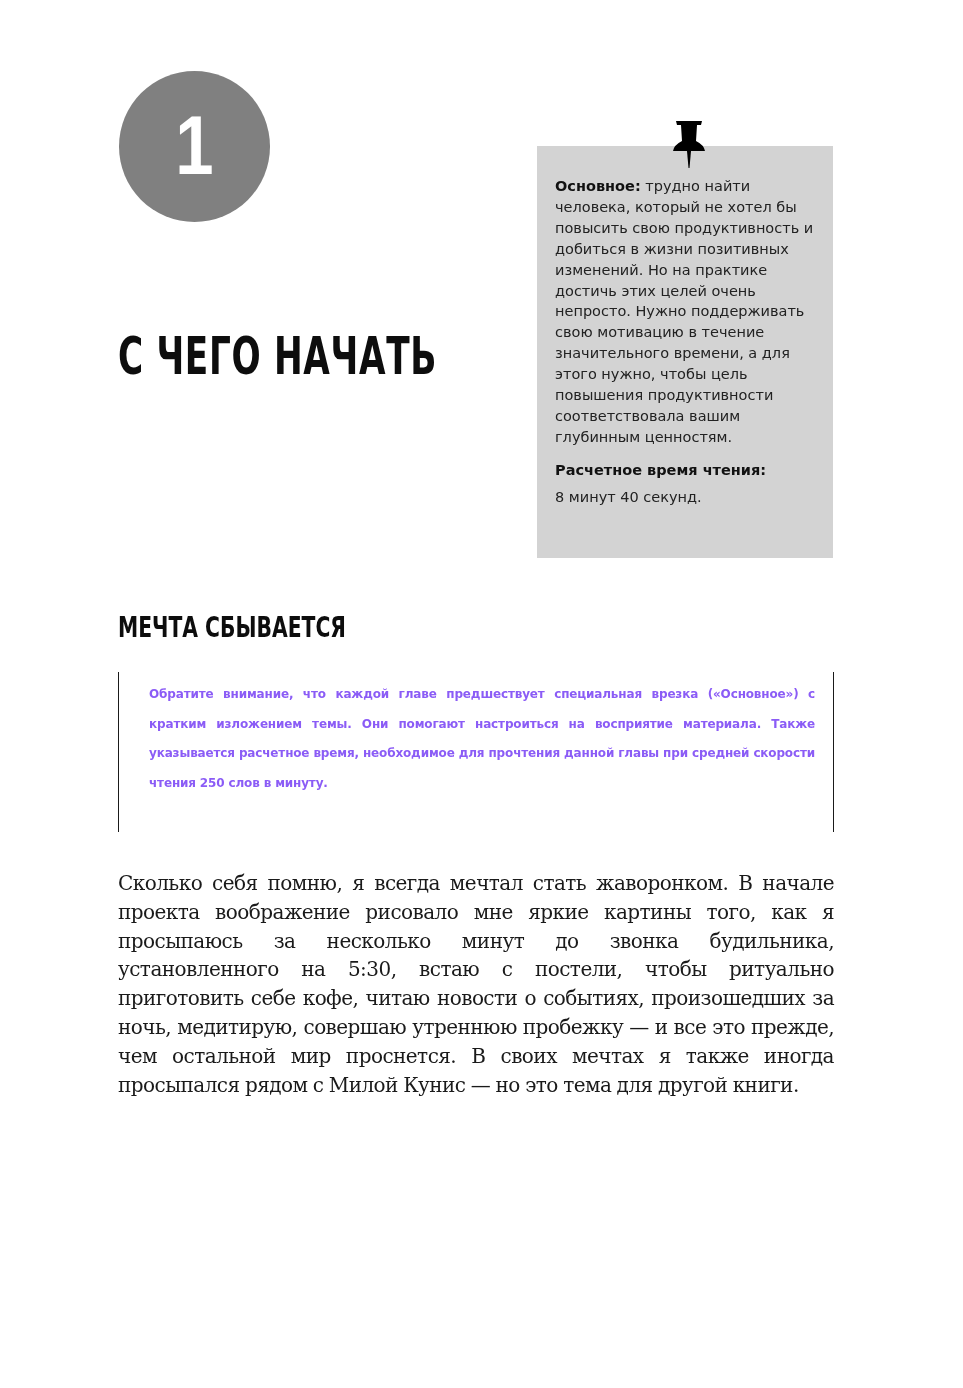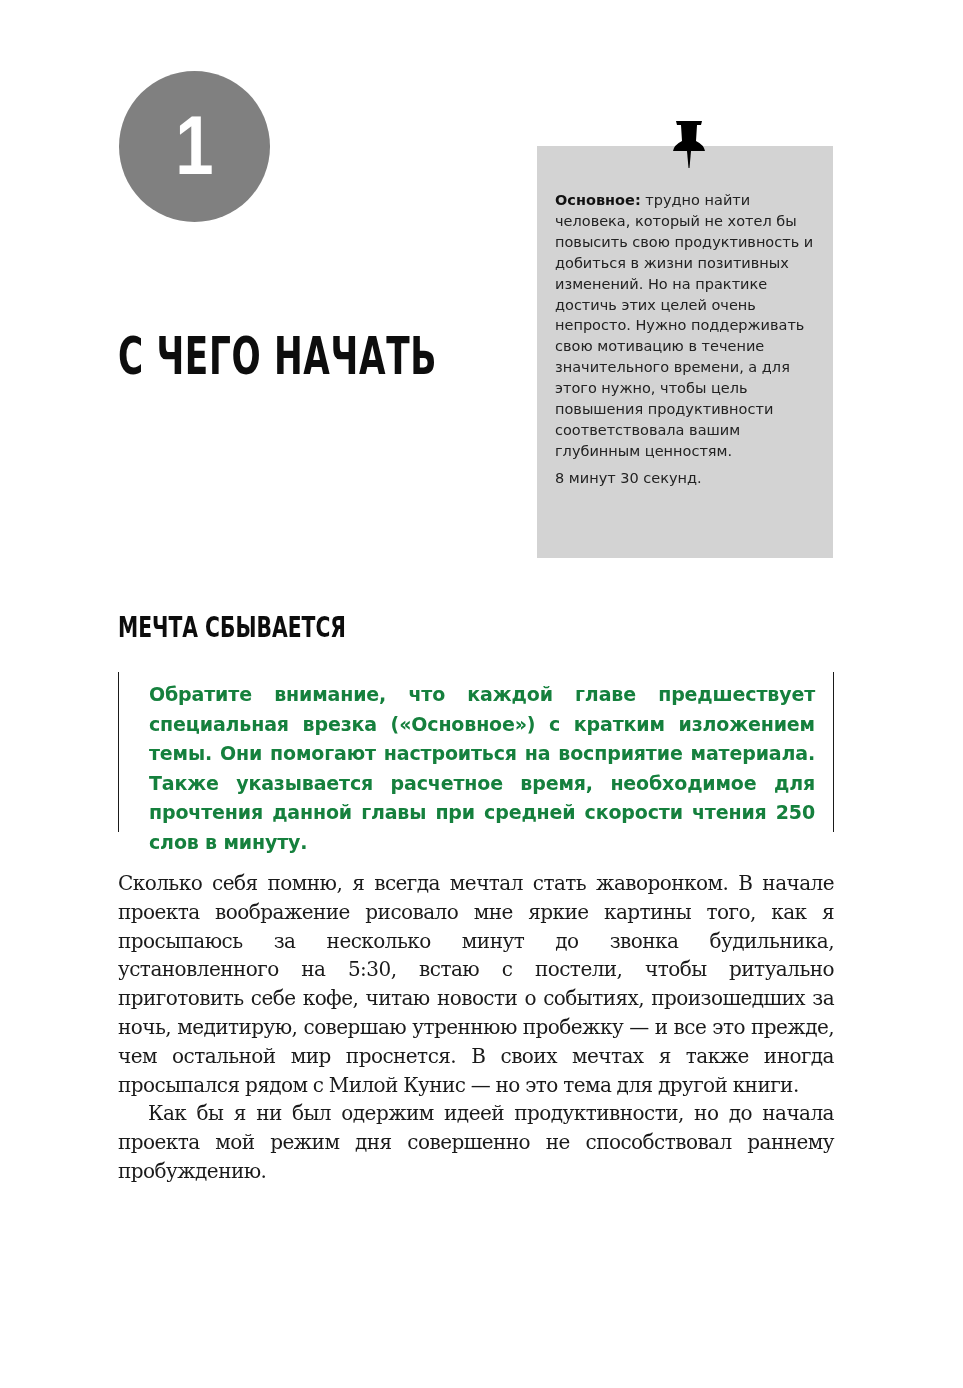--- a/index.html
+++ b/index.html
@@ -51,21 +51,21 @@
       color: #0d0d0d;
     }
     .summary-box {
       position: absolute;
       left: 537px;
       top: 146px;
       width: 296px;
       height: 412px;
       background: #d3d3d3;
       box-sizing: border-box;
-      padding: 44px 18px 0 18px;
+      padding: 30px 18px 0 18px;
       font-family: "DejaVu Sans", sans-serif;
       font-size: 14.5px;
       line-height: 20.9px;
       color: #222222;
     }
     .pin-icon {
       position: absolute;
       left: 672px;
       top: 121px;
       width: 34px;
@@ -108,23 +108,23 @@
       height: 160px;
       border-left: 1.5px solid #1a1a1a;
       border-right: 1.5px solid #1a1a1a;
       box-sizing: border-box;
       padding: 8px 18px 0 30px;
     }
     .note-text {
       margin: 0;
       font-family: "DejaVu Sans", sans-serif;
       font-weight: bold;
-      font-size: 19px;
+      font-size: 12px;
       line-height: 29.6px;
-      color: #15803d;
+      color: #8b5cf6;
       text-align: justify;
       letter-spacing: -0.15px;
     }
     .body-text {
       position: absolute;
       left: 118px;
       top: 869px;
       width: 716px;
       font-family: "DejaVu Serif", serif;
       font-size: 20px;
@@ -146,31 +146,31 @@
 
 <div class="chapter-circle">
   <span class="chapter-number">1</span>
 </div>
 
 <h1 class="chapter-title">С ЧЕГО НАЧАТЬ</h1>
 
 <div class="summary-box">
   <div class="summary-text">
     <p><span class="summary-label">Основное:</span><span> трудно найти человека, который не хотел бы повысить свою продуктивность и добиться в жизни позитивных изменений. Но на практике достичь этих целей очень непросто. Нужно поддерживать свою мотивацию в течение значительного времени, а для этого нужно, чтобы цель повышения продуктивности соответствовала вашим глубинным ценностям.</span></p>
-    <p class="reading-time-value">8 минут 30 секунд.</p>
+    <p class="reading-time-label">Расчетное время чтения:</p>
+    <p class="reading-time-value">8 минут 40 секунд.</p>
   </div>
 </div>
 
 <svg class="pin-icon" viewBox="0 0 34 48" xmlns="http://www.w3.org/2000/svg">
   <path d="M4 0 H30 L29 4 H25 L24 20 Q32 24 33 30 H1 Q2 24 10 20 L9 4 H5 Z" fill="#000000"></path>
   <path d="M15 30 H19 L17.5 47 H16.5 Z" fill="#000000"></path>
 </svg>
 
 <h2 class="section-title">МЕЧТА СБЫВАЕТСЯ</h2>
 
 <div class="note-box">
   <p class="note-text">Обратите внимание, что каждой главе предшествует специальная врезка («Основное») с кратким изложением темы. Они помогают настроиться на восприятие материала. Также указывается расчетное время, необходимое для прочтения данной главы при средней скорости чтения 250 слов в минуту.</p>
 </div>
 
 <div class="body-text">
   <p>Сколько себя помню, я всегда мечтал стать жаворонком. В начале проекта воображение рисовало мне яркие картины того, как я просыпаюсь за несколько минут до звонка будильника, установленного на 5:30, встаю с постели, чтобы ритуально приготовить себе кофе, читаю новости о событиях, произошедших за ночь, медитирую, совершаю утреннюю пробежку — и все это прежде, чем остальной мир проснется. В своих мечтах я также иногда просыпался рядом с Милой Кунис — но это тема для другой книги.</p>
-  <p class="indent">Как бы я ни был одержим идеей продуктивности, но до начала проекта мой режим дня совершенно не способствовал раннему пробуждению.</p>
 </div>
 
 </body></html>

